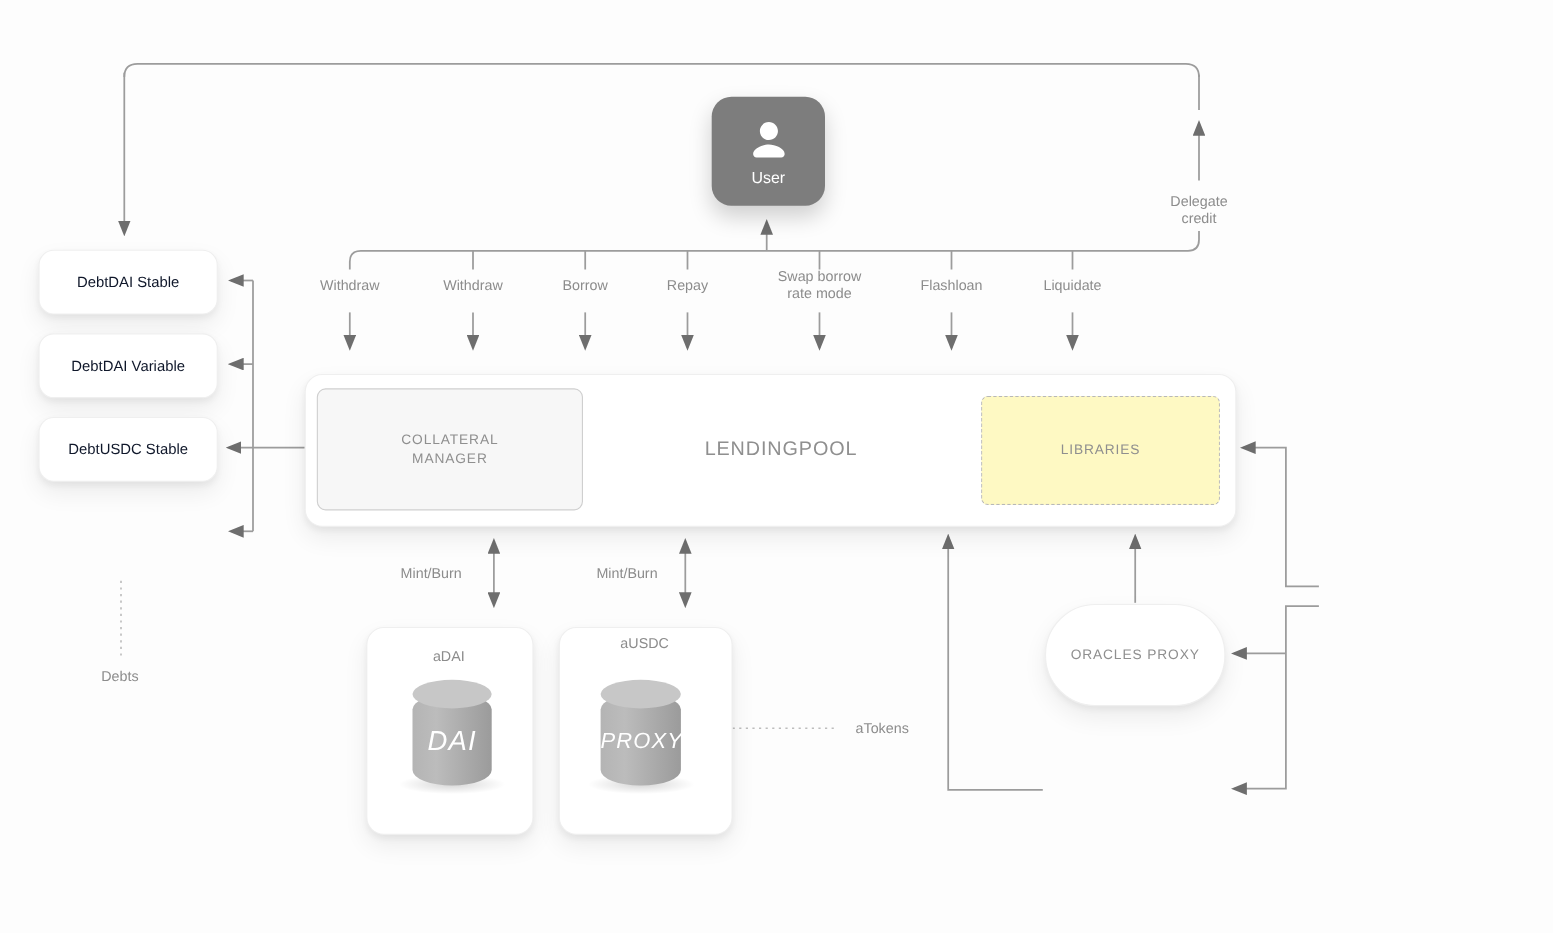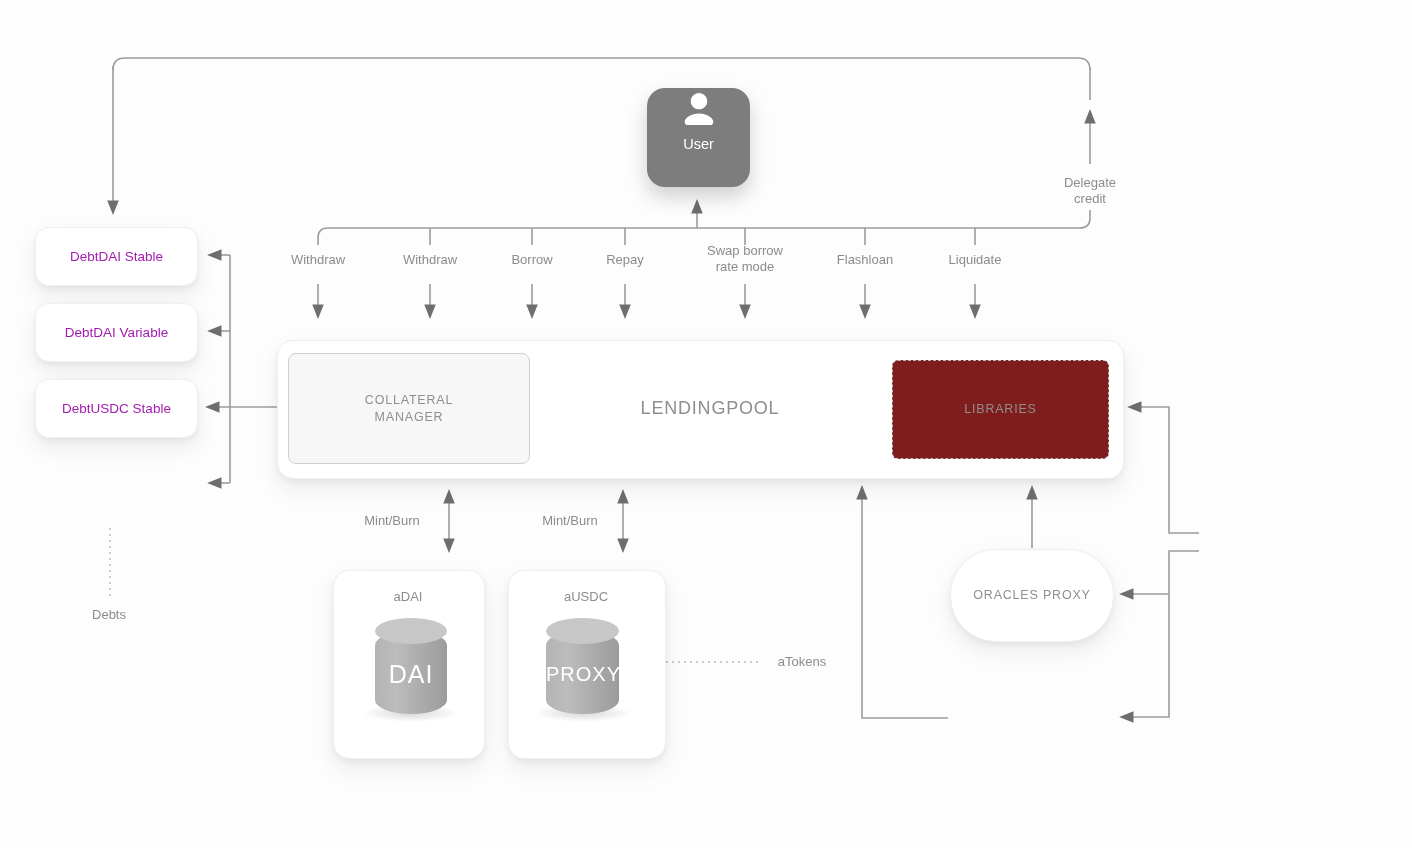--- a/index.html
+++ b/index.html
@@ -6,35 +6,35 @@
   #canvas{position:relative;width:1412px;height:848px;background:#fdfdfd;overflow:hidden;
           font-family:"Liberation Sans", sans-serif;}
   svg.wires{position:absolute;left:0;top:0;width:1412px;height:848px;pointer-events:none;}
   .wire{fill:none;stroke:#9c9c9c;stroke-width:1.6;}
   .dotted{fill:none;stroke:#bdbdbd;stroke-width:1.5;stroke-dasharray:2 4;}
   .box{position:absolute;background:#ffffff;border:1px solid #efefef;border-radius:14px;
        box-shadow:0 10px 22px rgba(0,0,0,.07),0 3px 6px rgba(0,0,0,.05);
        display:flex;align-items:center;justify-content:center;}
   .lbl{position:absolute;color:#8c8c8c;font-size:13px;line-height:16px;text-align:center;}
   .caps{color:#8f8f8f;font-size:12.5px;letter-spacing:.8px;text-align:center;line-height:17px;}
-  .debt{font-size:13.5px;color:#a21caf;}
+  .debt{font-size:13.5px;color:#0f172a;}
   .pool{border-radius:16px;}
   .cm{background:#f7f7f7;border:1px solid #cfcfcf;border-radius:8px;box-shadow:none;}
-  .lib{background:#7f1d1d;border:1px dashed #b8b8b8;border-radius:6px;box-shadow:none;}
+  .lib{background:#fef9c3;border:1px dashed #b8b8b8;border-radius:6px;box-shadow:none;}
   .pill{border-radius:46px;}
   .userbox{position:absolute;background:#7d7d7d;border-radius:18px;
            box-shadow:0 10px 20px rgba(0,0,0,.18);
-           display:flex;flex-direction:column;align-items:center;gap:6px;}
+           display:flex;flex-direction:column;align-items:center;justify-content:center;gap:6px;}
   .userbox .ulabel{color:#ffffff;font-size:14.5px;}
   .cylwrap{position:absolute;}
   .cylbody{position:absolute;left:0;top:13px;
            background:linear-gradient(90deg,#b4b4b4 0%,#bcbcbc 30%,#a8a8a8 72%,#9b9b9b 100%);
            border-radius:36px/14px;}
   .cyltop{position:absolute;left:0;top:0;border-radius:50%;background:#c7c7c7;}
-  .cyltext{position:absolute;left:0;width:100%;text-align:center;color:#ffffff;letter-spacing:1px;}
+  .cyltext{position:absolute;left:0;width:100%;text-align:center;color:#ffffff;letter-spacing:1px;font-style:italic;}
   .cylshadow{position:absolute;border-radius:50%;
              background:radial-gradient(ellipse at center,rgba(0,0,0,.16) 0%,rgba(0,0,0,0) 70%);}
 </style>
 </head>
 <body>
 
 <div id="canvas">
 
   <svg class="wires">
     <defs>
@@ -122,21 +122,21 @@
   <div class="box" style="left:333px;top:570px;width:150px;height:187px;border-radius:16px;"></div>
   <div class="lbl" style="left:333px;top:589px;width:150px;">aDAI</div>
   <div class="cylshadow" style="left:362px;top:704px;width:98px;height:18px;"></div>
   <div class="cylwrap" style="left:375px;top:618px;width:72px;height:96px;">
     <div class="cylbody" style="width:72px;height:83px;"></div>
     <div class="cyltop" style="width:72px;height:26px;"></div>
     <div class="cyltext" style="top:42px;font-size:25px;">DAI</div>
   </div>
 
   <div class="box" style="left:508px;top:570px;width:156px;height:187px;border-radius:16px;"></div>
-  <div class="lbl" style="left:508px;top:589px;width:156px;">aUSDC</div>
+  <div class="lbl" style="left:508px;top:577px;width:156px;">aUSDC</div>
   <div class="cylshadow" style="left:534px;top:704px;width:98px;height:18px;"></div>
   <div class="cylwrap" style="left:546px;top:618px;width:73px;height:96px;">
     <div class="cylbody" style="width:73px;height:83px;"></div>
     <div class="cyltop" style="width:73px;height:26px;"></div>
     <div class="cyltext" style="top:45px;font-size:20px;">PROXY</div>
   </div>
 
   <div class="lbl" style="left:766px;top:654px;width:72px;">aTokens</div>
 
   <div class="box pill" style="left:950px;top:549px;width:162px;height:91px;">

